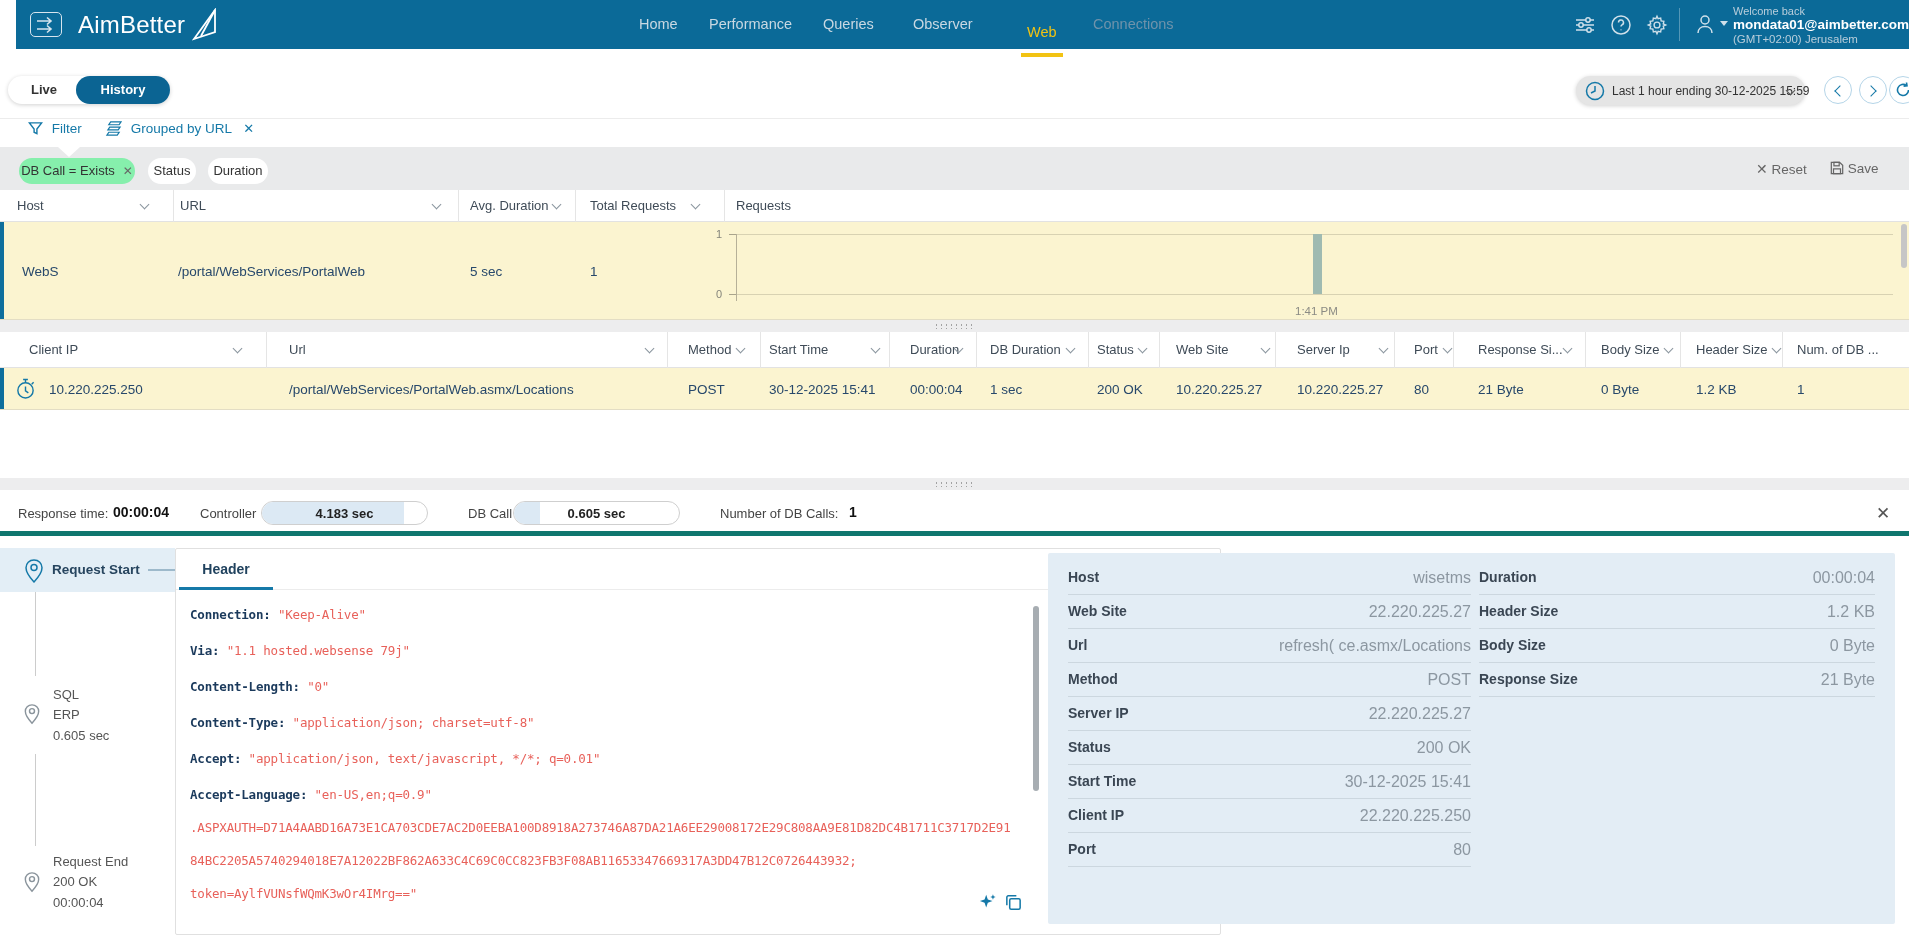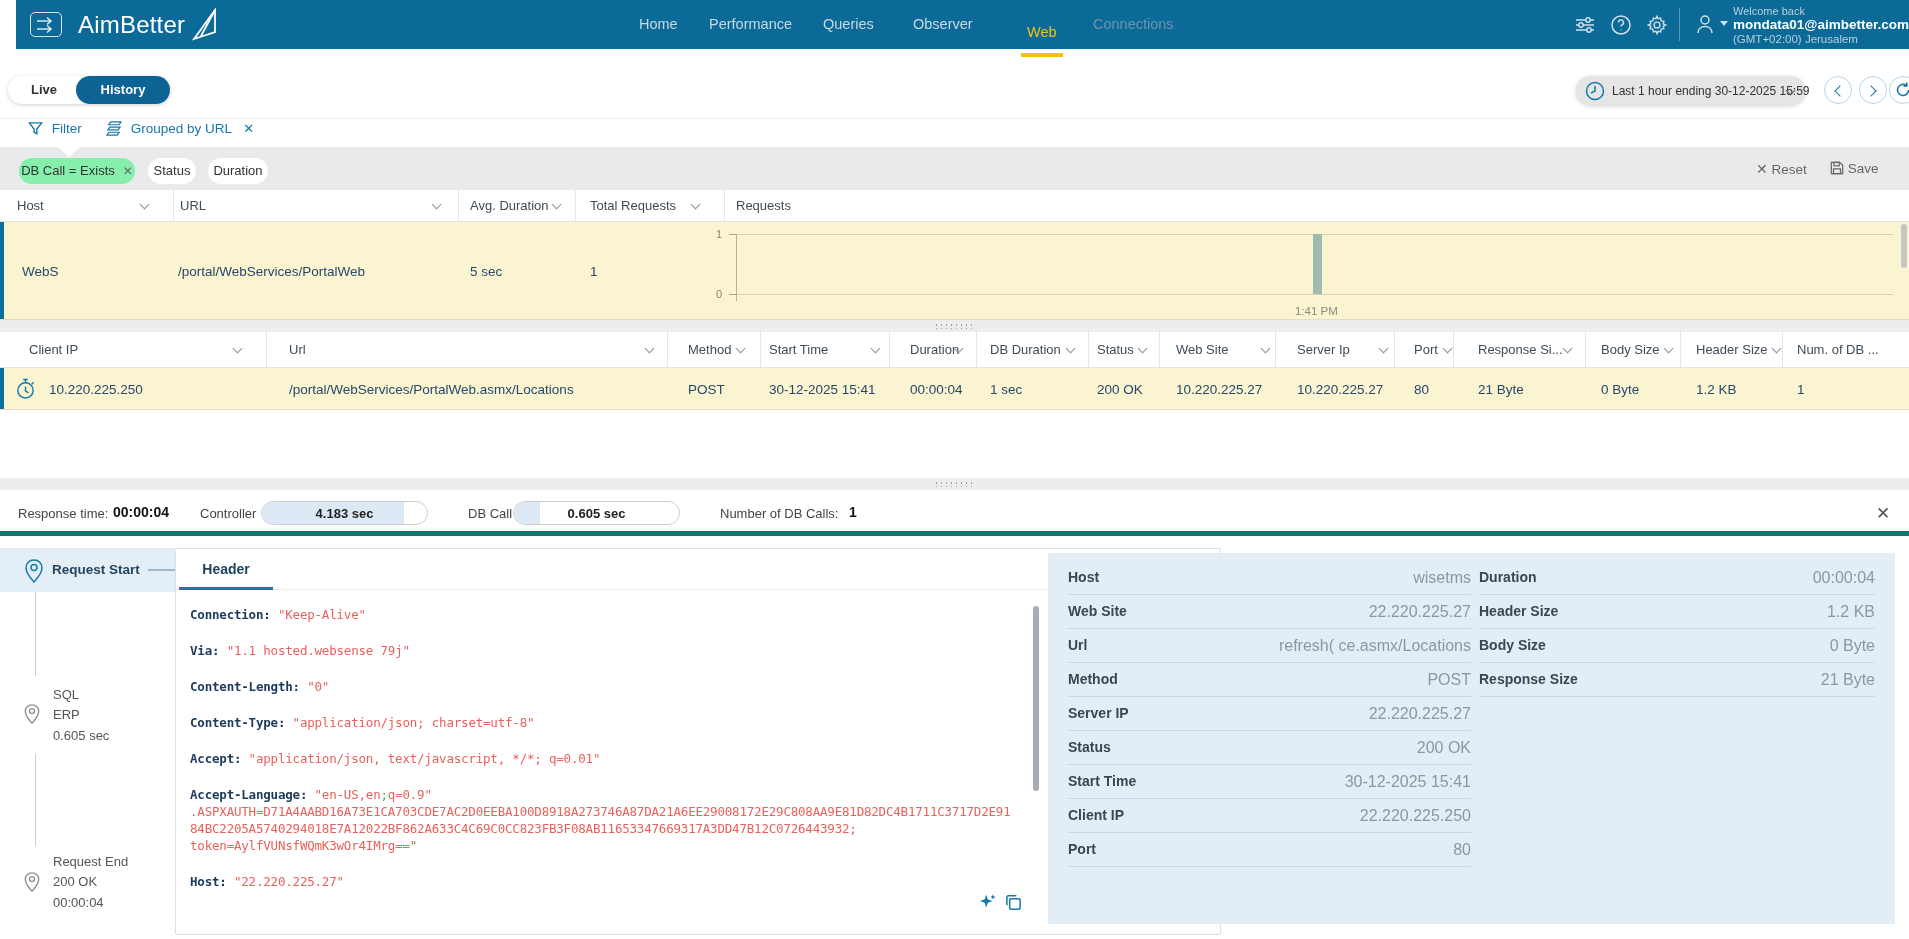--- a/index.html
+++ b/index.html
@@ -102,21 +102,21 @@
 .tl-pin { position:absolute; left:22px; color:#8a949c; }
 
 
 .card { position:absolute; left:175px; top:548px; width:1046px; height:387px; background:#fff; border:1px solid #e0e0e0; border-radius:2px; }
 .card .tabrow { position:absolute; left:0; top:0; width:100%; height:41px; border-bottom:1px solid #ececec; }
 .card .tab { position:absolute; left:3px; top:0; width:94px; height:41px; line-height:41px; text-align:center; font-size:14px; font-weight:700; color:#20425e; cursor:pointer; }
 .card .tab-underline { position:absolute; left:3px; top:38px; width:94px; height:3px; background:#1579a8; }
 .code { position:absolute; left:14px; top:55px; width:824px; height:312px; overflow:hidden;
   font-family:"DejaVu Sans Mono",monospace; font-size:12.5px; letter-spacing:-0.2px; line-height:17px; }
 .codeline { margin-top:19px; white-space:pre; }
-.codeline.cont { margin-top:0; }
+.codeline.cont { margin-top:16px; }
 .codeline:first-child { margin-top:2px; }
 .ck { color:#1b3a5c; font-weight:700; }
 .cv { color:#e8615a; }
 .code-scroll { position:absolute; left:857px; top:57px; width:6px; height:185px; background:#a7adb2; border-radius:3px; }
 .card-ico { position:absolute; color:#1579a8; cursor:pointer; }
 
 
 .rpanel { position:absolute; left:1048px; top:553px; width:847px; height:371px; background:#e3edf5; border-radius:2px; }
 .kv-row { position:absolute; height:34px; border-bottom:1px solid #ccd7df; }
 .kv-k { position:absolute; left:0; top:8px; font-size:14px; font-weight:600; color:#3a4653; }

